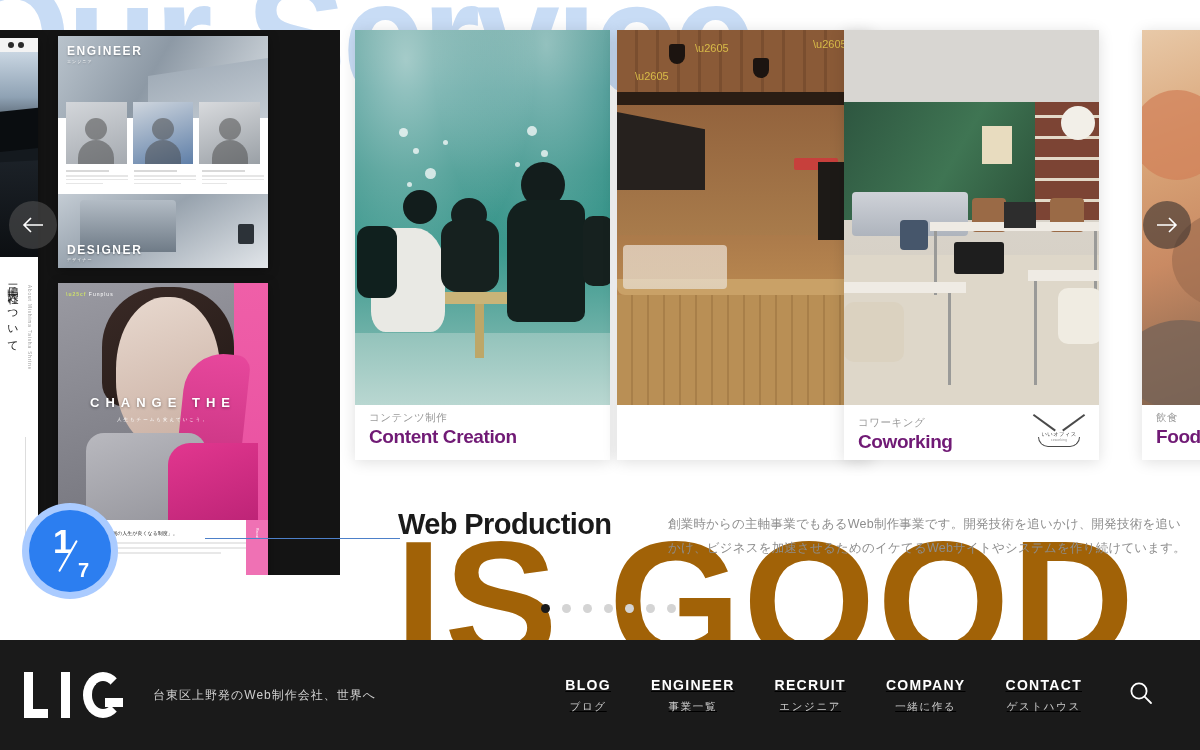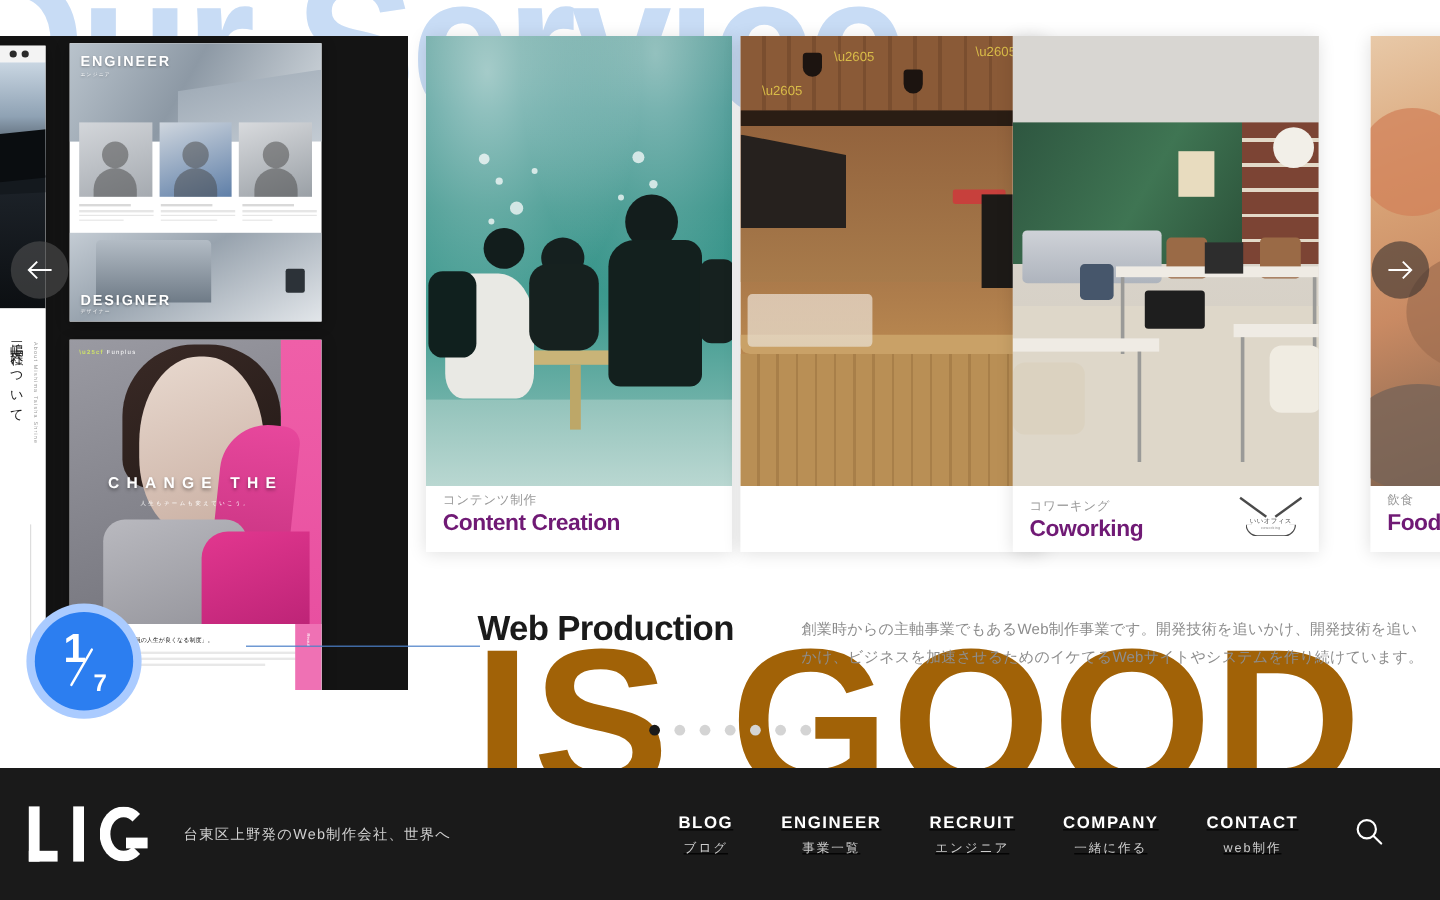--- a/index.html
+++ b/index.html
@@ -521,21 +521,21 @@
       <div class="fnav">
         <div class="en">RECRUIT</div>
         <div class="jp">エンジニア</div>
       </div>
       <div class="fnav">
         <div class="en">COMPANY</div>
         <div class="jp">一緒に作る</div>
       </div>
       <div class="fnav">
         <div class="en">CONTACT</div>
-        <div class="jp">web制作</div>
+        <div class="jp">ゲストハウス</div>
       </div>
     </div>
     <div id="search-btn">
       <svg viewBox="0 0 26 26">
         <circle cx="11" cy="11" r="7.6" stroke="#fff" stroke-width="1.8" fill="none"></circle>
         <path d="M16.6 16.6 L23 23" stroke="#fff" stroke-width="1.8" fill="none" stroke-linecap="round"></path>
       </svg>
     </div>
   </div>
 

